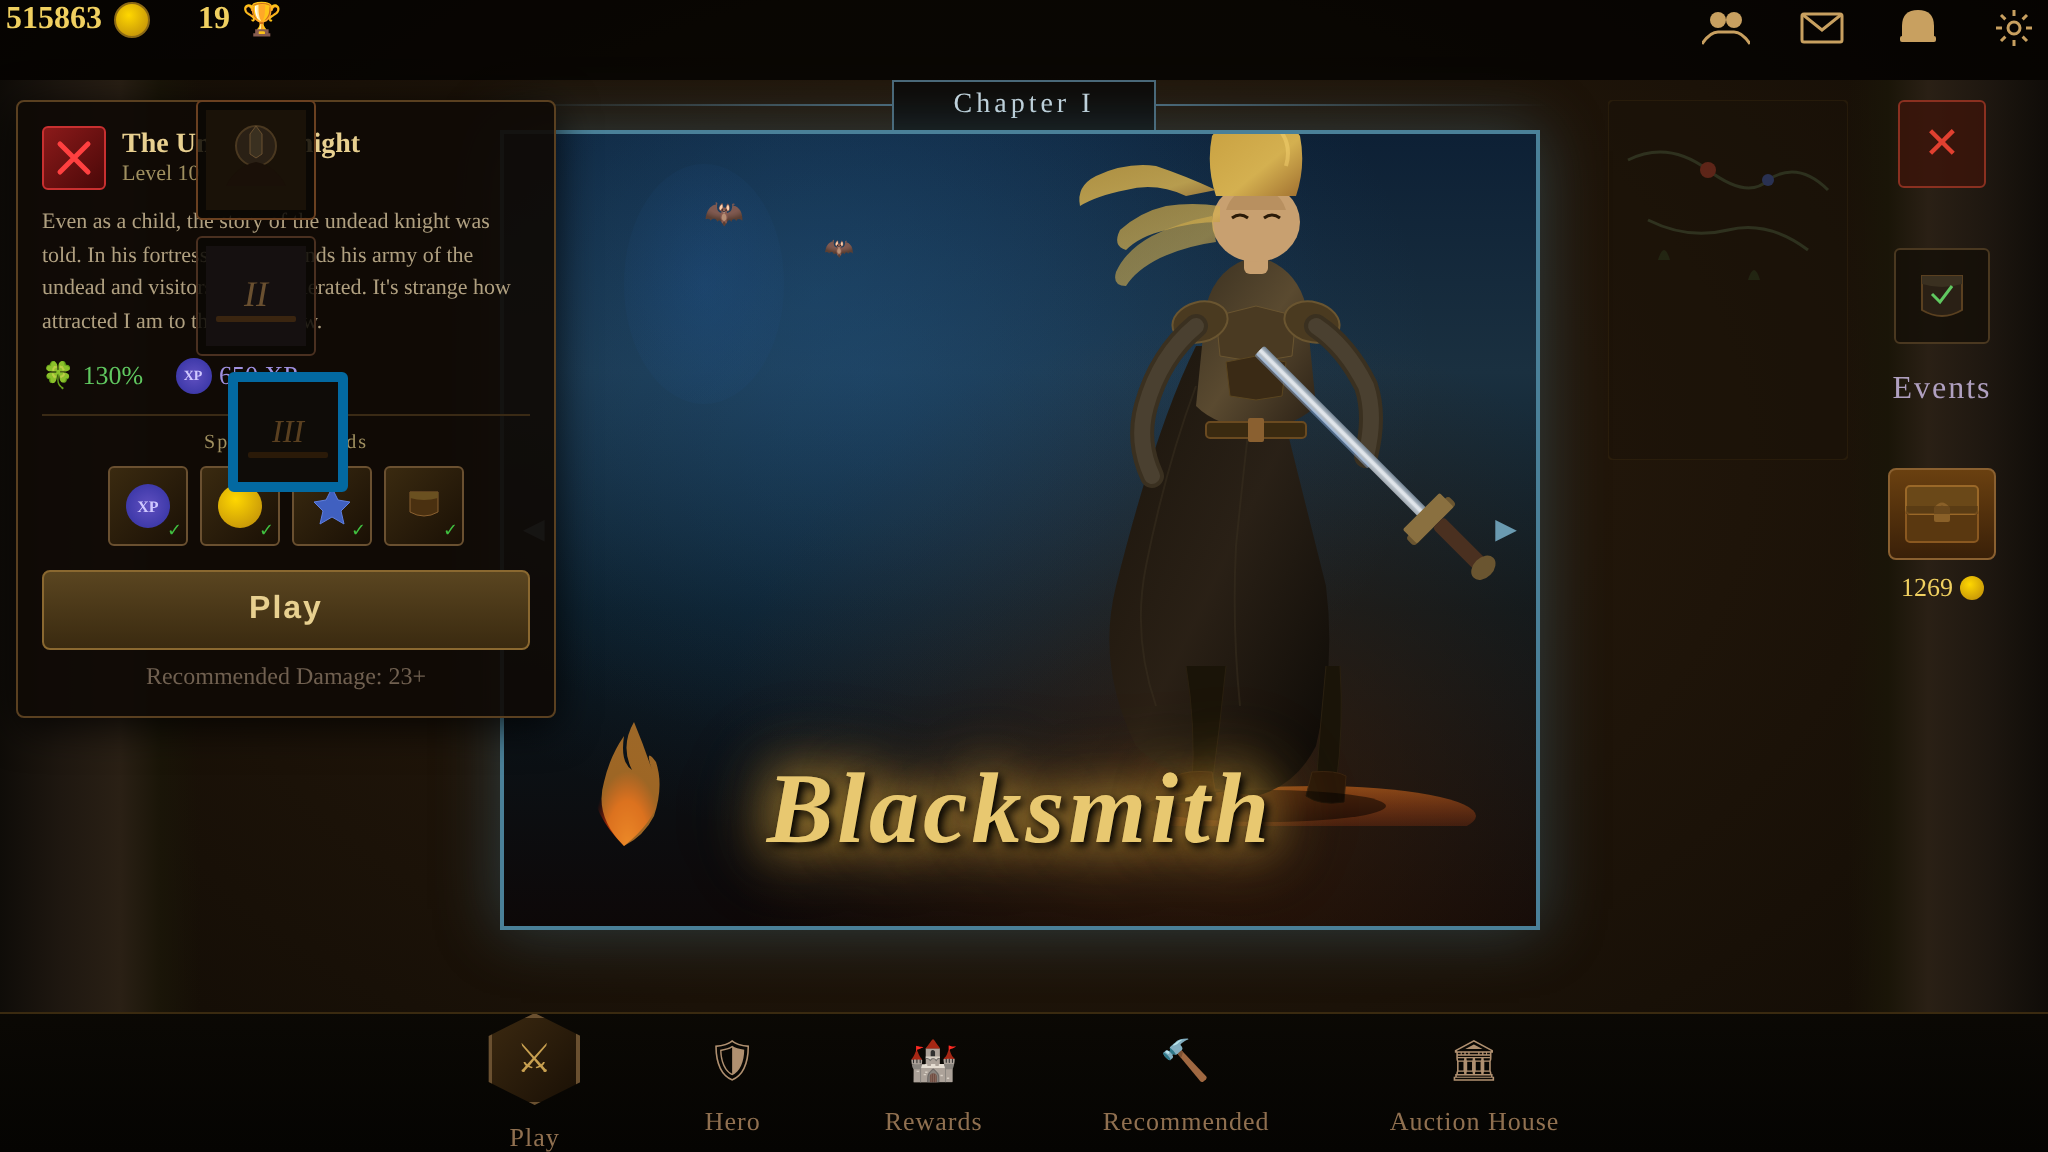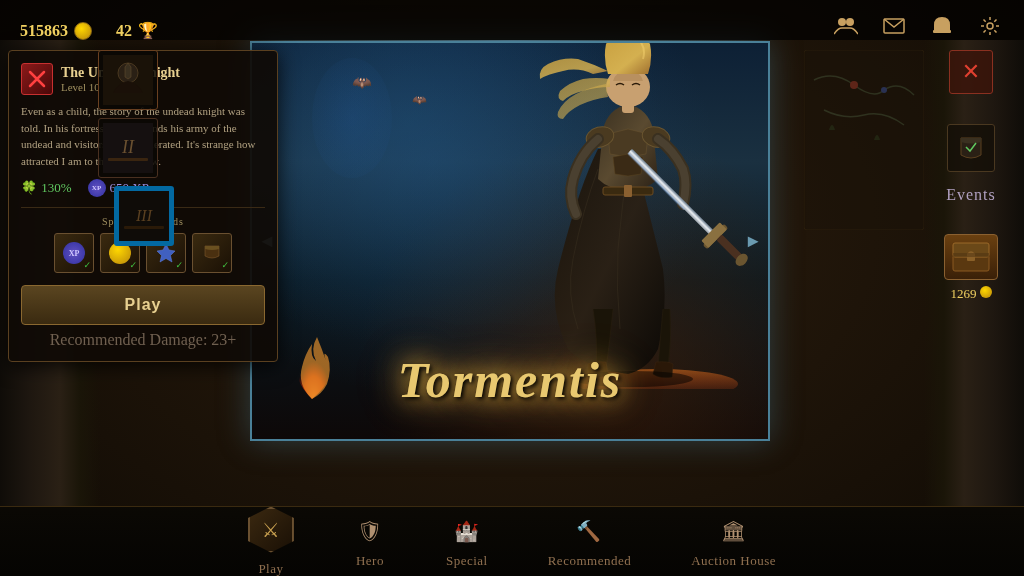--- a/index.html
+++ b/index.html
@@ -20,22 +20,22 @@
       background: radial-gradient(ellipse at 50% 40%, #2d1e0e 0%, #0f0a04 100%);
     }
 
     
     .topbar {
       position: absolute;
       top: 0; left: 0; right: 0;
       height: 40px;
       background: rgba(0,0,0,0.7);
       display: flex;
-      align-items: flex-end;
-      padding: 0 20px;
+      align-items: flex-start;
+      padding: 0 3px;
       z-index: 10;
     }
 
     .topbar-left {
       display: flex;
       align-items: center;
       gap: 24px;
     }
 
     .currency-item {
@@ -248,21 +248,21 @@
       color: #e8d090;
       font-size: 16px;
       font-weight: bold;
       cursor: pointer;
       letter-spacing: 1px;
       margin-bottom: 6px;
     }
 
     .recommended-dmg {
       color: #706050;
-      font-size: 16px;
+      font-size: 12px;
       text-align: center;
     }
 
     
     .right-panel {
       position: absolute;
       top: 50px;
       right: 8px;
       width: 90px;
       display: flex;
@@ -303,21 +303,21 @@
       background: linear-gradient(180deg, #6a4010, #3a2008);
       border: 1px solid #8a6030;
       border-radius: 4px;
       display: flex; align-items: center; justify-content: center;
       font-size: 24px;
       color: #c8a050;
       cursor: pointer;
     }
 
     .chest-count {
-      display: flex; gap: 3px;
+      display: flex; align-items: center; gap: 3px;
     }
 
     .chest-count-val {
       color: #f0d060;
       font-size: 13px;
     }
 
     .chest-coin {
       width: 12px; height: 12px;
       background: radial-gradient(circle at 40% 35%, #ffd700, #b8860b);
@@ -432,21 +432,21 @@
 <div class="pillar-left"></div>
 <div class="pillar-right"></div>
 
 <div class="topbar">
   <div class="topbar-left">
     <div class="currency-item">
       <span class="currency-value">515863</span>
       <div class="coin-icon"></div>
     </div>
     <div class="currency-item">
-      <span class="currency-value">42</span>
+      <span class="currency-value">19</span>
       <span class="trophy-icon">🏆</span>
     </div>
   </div>
   <div class="topbar-right">
     <div class="topbar-icon">
       <svg width="24" height="20" viewBox="0 0 24 20" fill="#c8a060">
         <ellipse cx="8" cy="6" rx="4" ry="4"></ellipse>
         <ellipse cx="16" cy="6" rx="4" ry="4"></ellipse>
         <path d="M0 18 Q4 12 8 12 Q12 12 16 12 Q20 12 24 18" fill="none" stroke="#c8a060" stroke-width="1.5"></path>
       </svg>
@@ -468,20 +468,23 @@
         <circle cx="10" cy="10" r="3"></circle>
         <path d="M10 1 L10 4 M10 16 L10 19 M1 10 L4 10 M16 10 L19 10 M3.5 3.5 L5.7 5.7 M14.3 14.3 L16.5 16.5 M16.5 3.5 L14.3 5.7 M5.7 14.3 L3.5 16.5"></path>
       </svg>
     </div>
   </div>
 </div>
 
 <div class="chapter-frame">
   <div style="display:flex; align-items:center; gap:0;">
     <div style="flex:1; height:1px; background:linear-gradient(to right,transparent,#4a6878);"></div>
+    <div class="chapter-title-bar" style="flex:0; white-space:nowrap; padding: 4px 30px; border:1px solid #4a6878; border-bottom:none;">
+      <span>Chapter I</span>
+    </div>
     <div style="flex:1; height:1px; background:linear-gradient(to left,transparent,#4a6878);"></div>
   </div>
 
   <div class="game-image-container">
     <div class="cave-bg"></div>
 
     <div style="position:absolute;top:15px;left:60px;width:80px;height:120px;background:radial-gradient(ellipse,rgba(30,80,140,0.3),transparent);border-radius:50%;"></div>
     <div style="position:absolute;top:0;left:0;right:0;bottom:0;background:radial-gradient(ellipse at 35% 30%,rgba(40,100,160,0.25) 0%,transparent 60%);"></div>
 
     <div class="bat" style="top:30px;left:100px;font-size:16px;">🦇</div>
@@ -592,21 +595,21 @@
           </radialGradient>
         </defs>
         <path d="M30 80 Q10 60 15 40 Q18 25 25 15 Q20 30 28 35 Q22 20 30 5 Q35 20 42 30 Q38 18 45 28 Q52 38 48 55 Q45 68 30 80 Z" fill="url(#fireGrad)" opacity="0.8"></path>
         <path d="M30 80 Q15 65 20 48 Q23 35 30 25 Q28 38 34 42 Q28 30 35 18 Q40 30 44 42 Q40 30 46 38 Q50 50 45 65 Q40 75 30 80 Z" fill="#ffa030" opacity="0.6"></path>
       </svg>
     </div>
 
     <div class="game-title" style="font-family:Georgia,serif;font-size:50px;font-style:italic;font-weight:bold;
                 position:absolute;bottom:30px;left:50%;transform:translateX(-50%);
                 color:#e8c870;text-shadow:2px 2px 4px #000,0 0 20px rgba(200,160,60,0.6),0 0 40px rgba(150,100,20,0.4);
-                white-space:nowrap;letter-spacing:2px;">Tormentis</div>
+                white-space:nowrap;letter-spacing:2px;">Blacksmith</div>
 
     <div style="position:absolute;top:50%;left:6px;transform:translateY(-50%);color:#6a9ab0;font-size:18px;cursor:pointer;">◄</div>
     <div style="position:absolute;top:50%;right:6px;transform:translateY(-50%);color:#6a9ab0;font-size:18px;cursor:pointer;">►</div>
   </div>
 </div>
 
 <div class="quest-panel">
   <div class="quest-header">
     <div class="quest-icon">
       <svg width="20" height="20" viewBox="0 0 20 20">
@@ -748,21 +751,21 @@
     <span>Play</span>
   </div>
 
   <div class="nav-item">
     <div class="nav-icon" style="color:#b09070;">🛡</div>
     <span>Hero</span>
   </div>
 
   <div class="nav-item">
     <div class="nav-icon" style="color:#b09070;">🏰</div>
-    <span>Special</span>
+    <span>Rewards</span>
   </div>
 
   <div class="nav-item">
     <div class="nav-icon" style="color:#b09070;">🔨</div>
     <span>Recommended</span>
   </div>
 
   <div class="nav-item">
     <div class="nav-icon" style="color:#b09070;">🏛</div>
     <span>Auction House</span>

